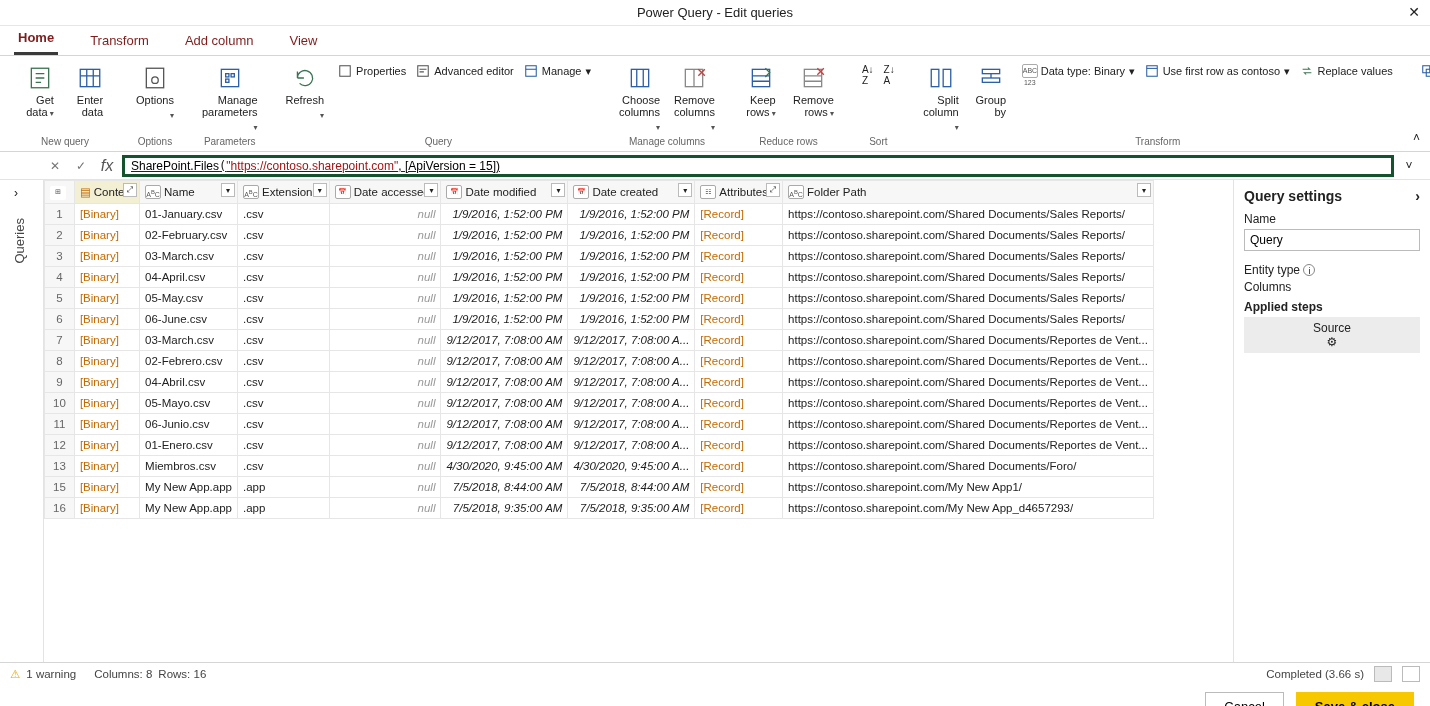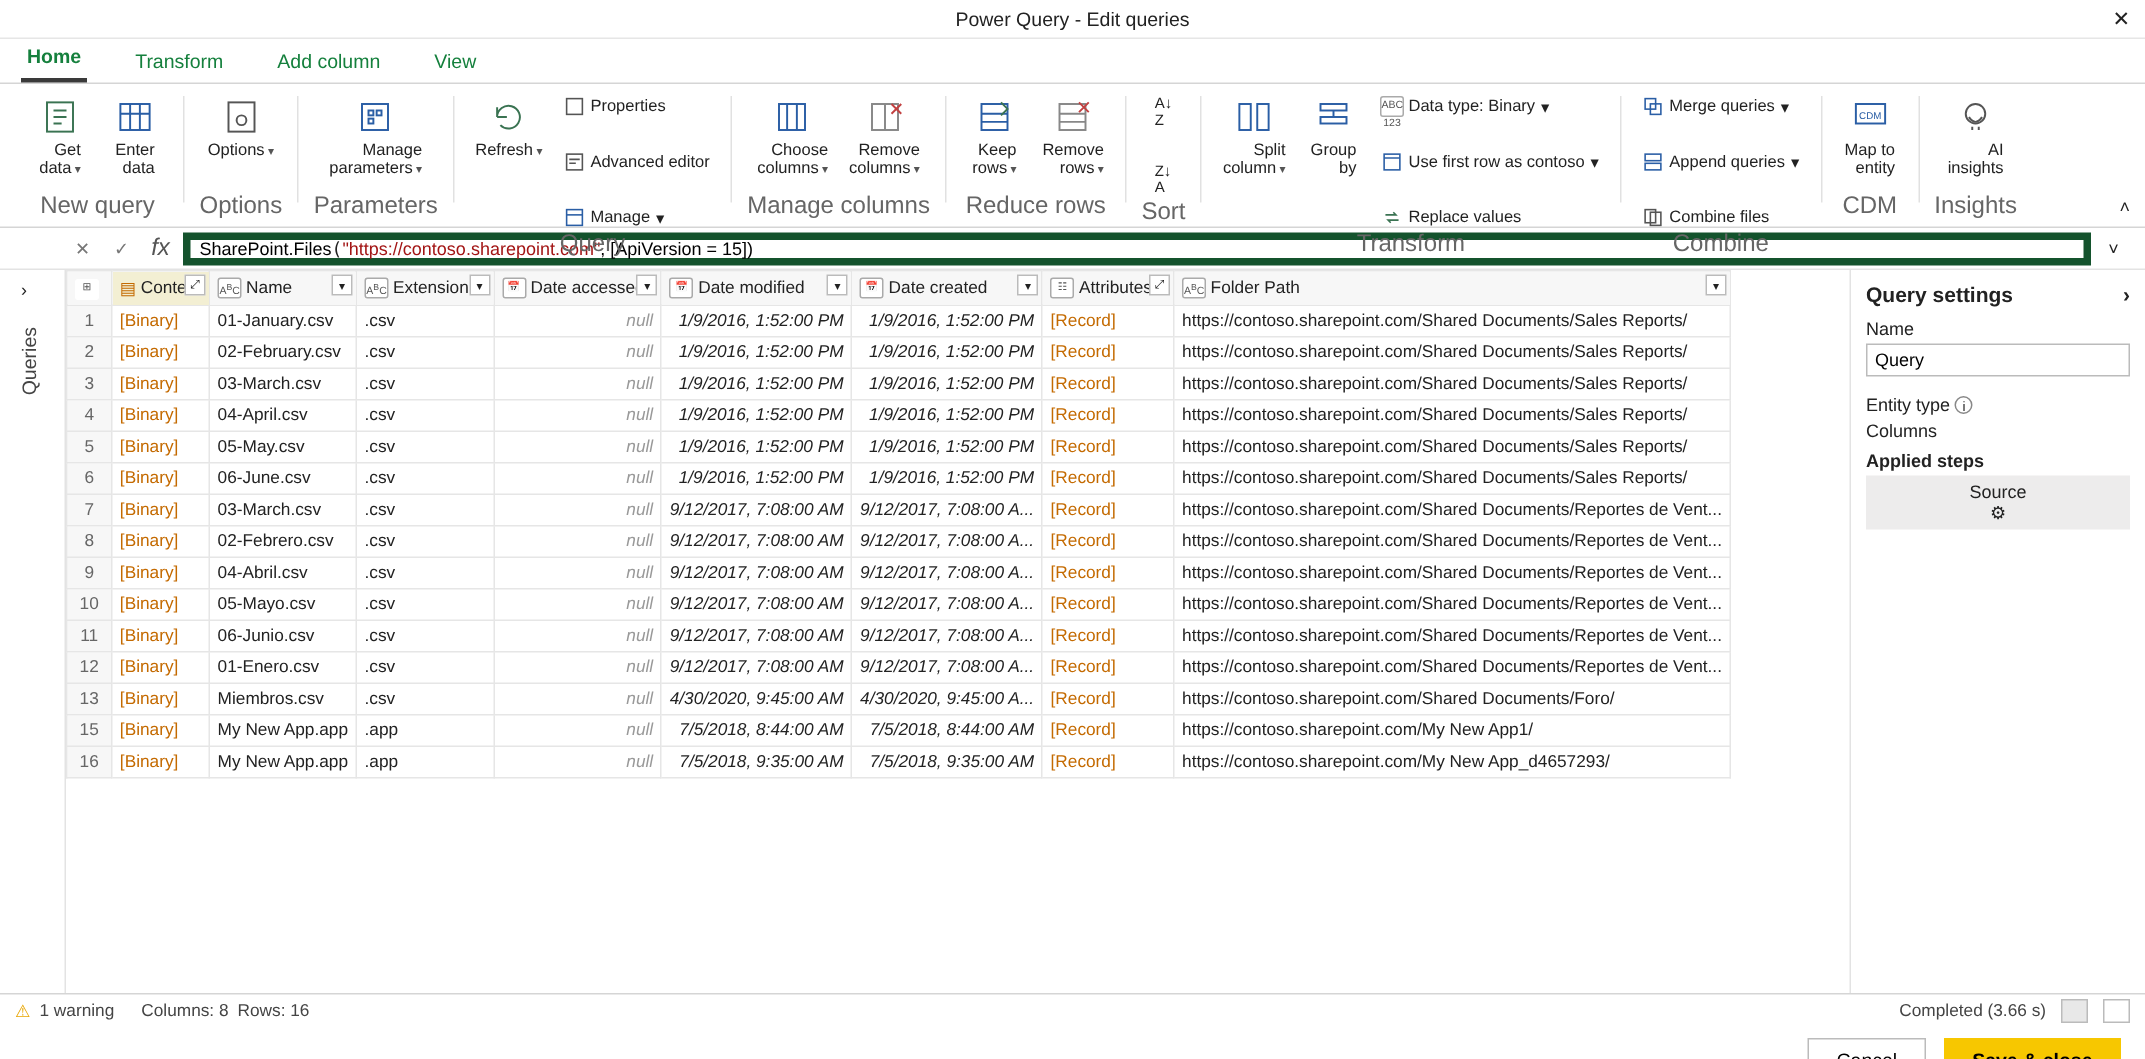--- a/index.html
+++ b/index.html
@@ -5,44 +5,44 @@
 * { box-sizing: border-box; margin: 0; padding: 0; font-family: "Segoe UI", Arial, sans-serif; }
 body { width: 1430px; height: 706px; background: #fff; font-size: 12px; color: #222; overflow: hidden; }
 
 
 .titlebar { height: 26px; display: flex; align-items: center; justify-content: center; position: relative; border-bottom: 1px solid #e6e6e6; }
 .titlebar .title { font-size: 13px; }
 .titlebar .close { position: absolute; right: 10px; top: 4px; font-size: 14px; cursor: pointer; }
 
 
 .tabs { height: 30px; display: flex; align-items: flex-end; padding: 0 14px; border-bottom: 1px solid #d5d5d5; gap: 28px; }
-.tab { padding: 6px 4px 7px; font-size: 13px; color: #15803d; cursor: pointer; }
+.tab { padding: 6px 4px 7px; font-size: 13px; color: #7f1d1d; cursor: pointer; }
 .tab.active { border-bottom: 3px solid #3a3a3a; font-weight: 600; }
 
 
 .ribbon { display: flex; height: 96px; padding: 4px 10px 0; border-bottom: 1px solid #d5d5d5; position: relative; }
 .rgroup { display: flex; flex-direction: column; justify-content: space-between; align-items: center; padding: 2px 8px 2px; }
 .rgroup .items { display: flex; gap: 6px; align-items: flex-start; }
-.rgroup .lbl { font-size: 16px; color: #666; padding-bottom: 2px; text-align: center; }
+.rgroup .lbl { font-size: 10px; color: #666; padding-bottom: 2px; }
 .rdiv { width: 1px; background: #e1e1e1; margin: 4px 2px 16px; }
 .rbtn { display: flex; flex-direction: column; align-items: center; justify-content: flex-start; padding: 2px 4px; cursor: pointer; min-width: 44px; }
 .rbtn .ico { width: 28px; height: 28px; display: flex; align-items: center; justify-content: center; margin-bottom: 2px; }
 .rbtn svg { width: 26px; height: 26px; }
 .rbtn .txt { font-size: 11px; text-align: right; line-height: 12px; }
 .rbtn .caret::after { content: " ▾"; font-size: 8px; color: #555; }
-.rcol { display: flex; flex-direction: column; gap: 19px; }
+.rcol { display: flex; flex-direction: row; gap: 2px; }
 .rmini { display: flex; align-items: center; gap: 4px; font-size: 11px; padding: 2px 4px; cursor: pointer; white-space: nowrap; }
 .rmini .mi { width: 14px; height: 14px; display:inline-flex; align-items:center; justify-content:center; }
 .ribbon .collapse { position: absolute; right: 10px; bottom: 6px; font-size: 12px; cursor: pointer; }
 
 
 .formulabar { display: flex; align-items: center; height: 28px; padding: 0 10px 0 44px; border-bottom: 1px solid #e3e3e3; gap: 4px; }
 .formulabar .btn-sm { width: 22px; height: 22px; display:flex; align-items:center; justify-content:center; cursor:pointer; color:#777; }
 .formulabar .fx { font-style: italic; font-size: 16px; color:#555; }
-.formulabar .input { flex: 1; height: 22px; border: 5px solid #14532d; padding: 2px 6px; font-family: Consolas, monospace; font-size: 12px; display:flex; align-items:center; }
+.formulabar .input { flex: 1; height: 22px; border: 3px solid #14532d; padding: 2px 6px; font-family: Consolas, monospace; font-size: 12px; display:flex; align-items:center;text-decoration:underline; }
 .formulabar .input .kw { color: #000; }
 .formulabar .input .str { color: #a31515; }
 .formulabar .expand { width: 22px; text-align:center; cursor:pointer; }
 
 
 .main { display: flex; height: 482px; }
 .sidebar { width: 44px; border-right: 1px solid #e3e3e3; position: relative; }
 .sidebar .toggle { position:absolute; top:6px; left:14px; font-size:12px; cursor:pointer; }
 .sidebar .vtxt { writing-mode: vertical-lr; transform: rotate(180deg); position: absolute; top: 38px; left: 12px; font-size: 13px; color:#444; }
 

